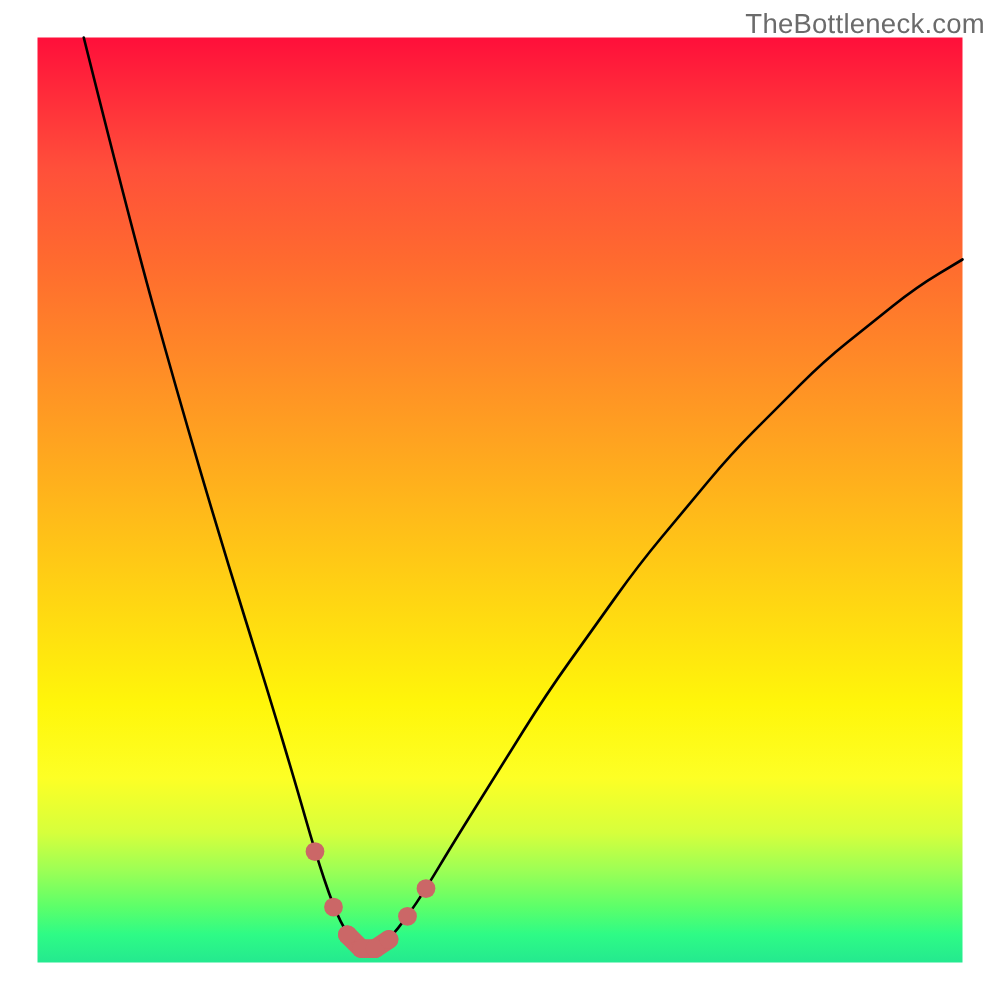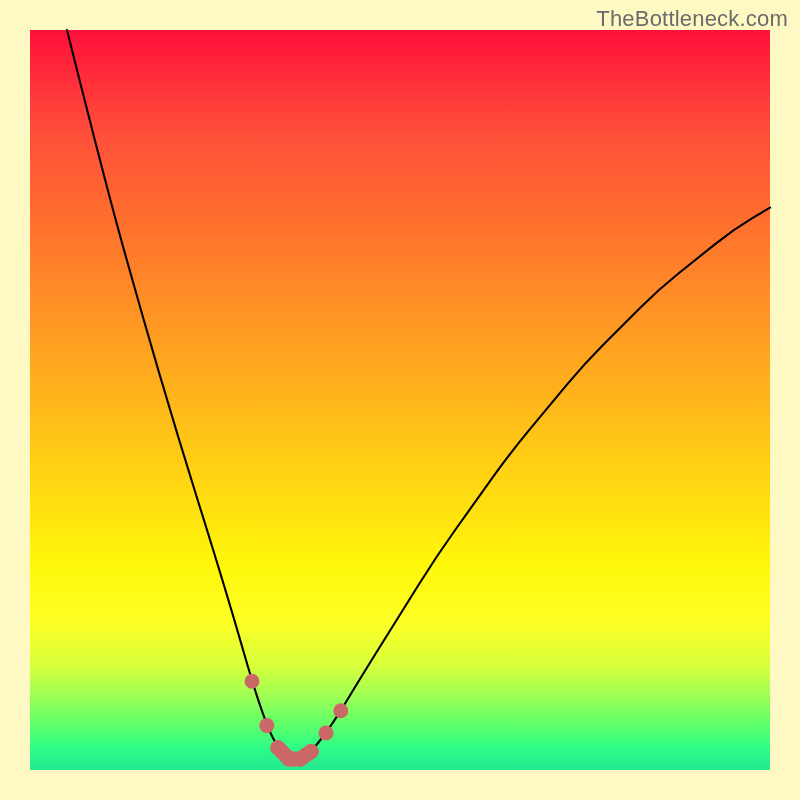--- a/index.html
+++ b/index.html
@@ -9,21 +9,21 @@
     height: 800px;
     background: #000;
     font-family: Arial, Helvetica, sans-serif;
     overflow: hidden;
   }
   .frame {
     position: absolute;
     left: 0; top: 0;
     width: 800px;
     height: 800px;
-    background: #fef9c3;
+    background: #ffffff;
   }
   .plot-area {
     position: absolute;
     left: 30px;
     top: 30px;
     width: 740px;
     height: 740px;
     
     background: linear-gradient(
       to bottom,

